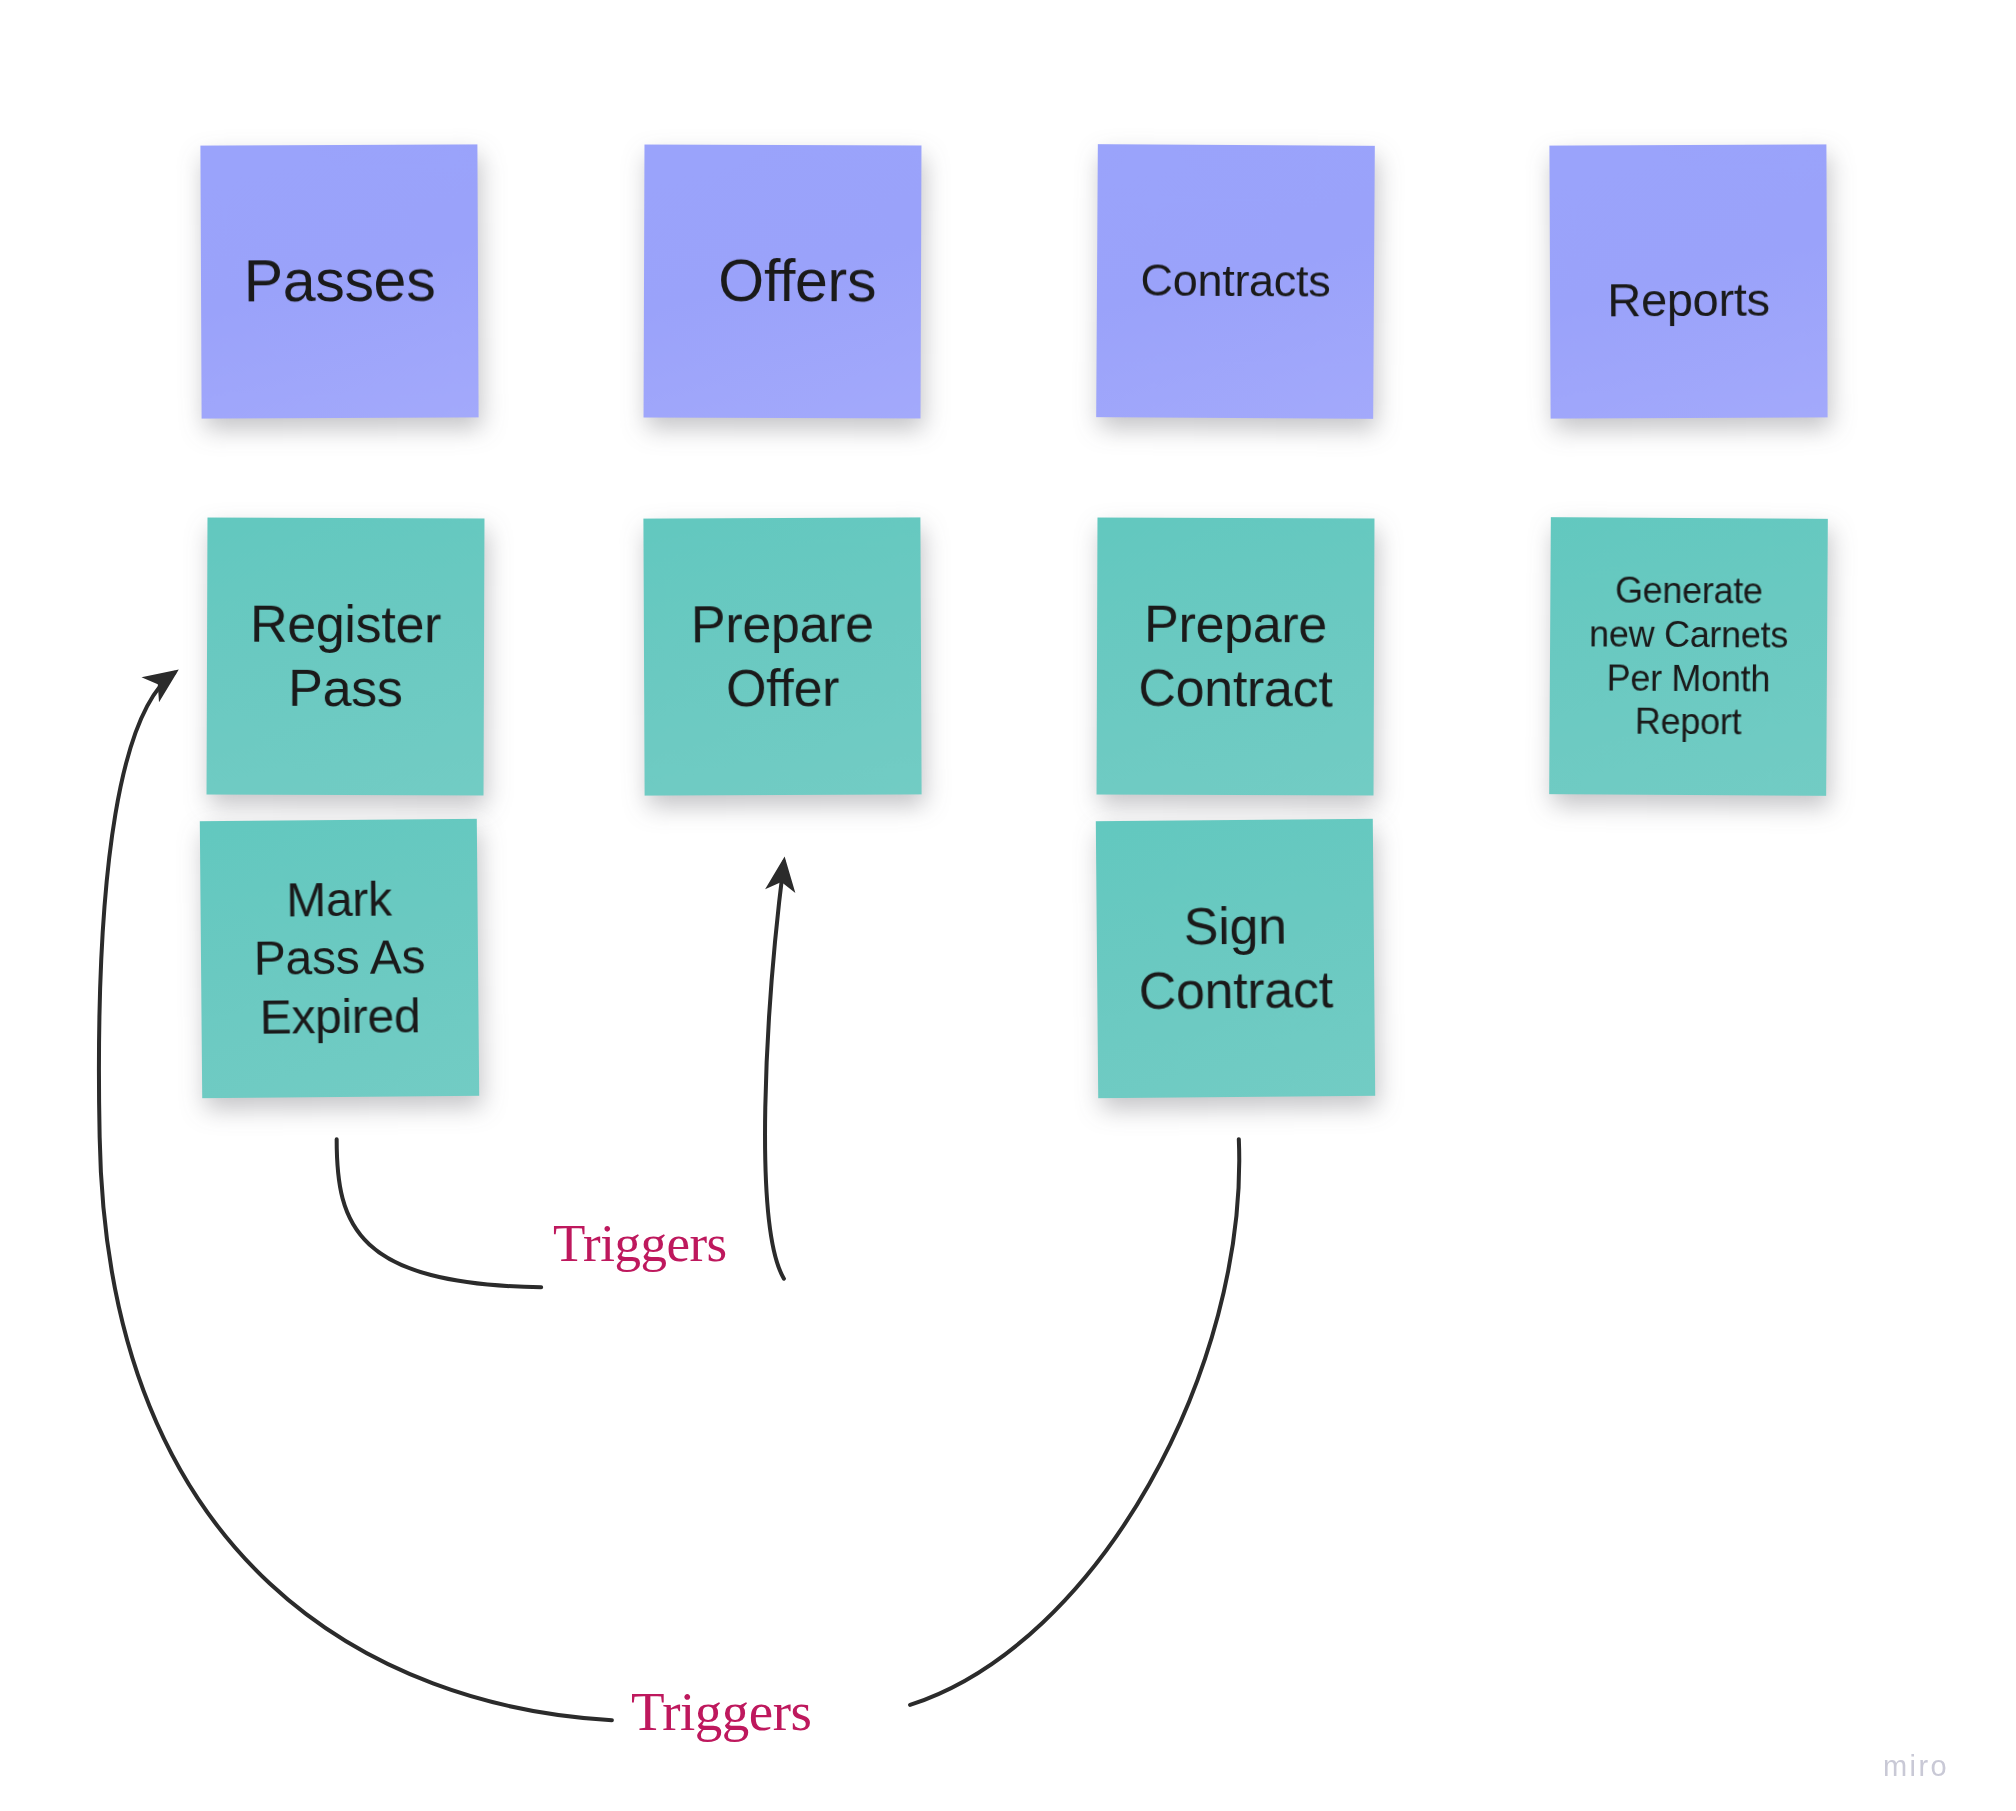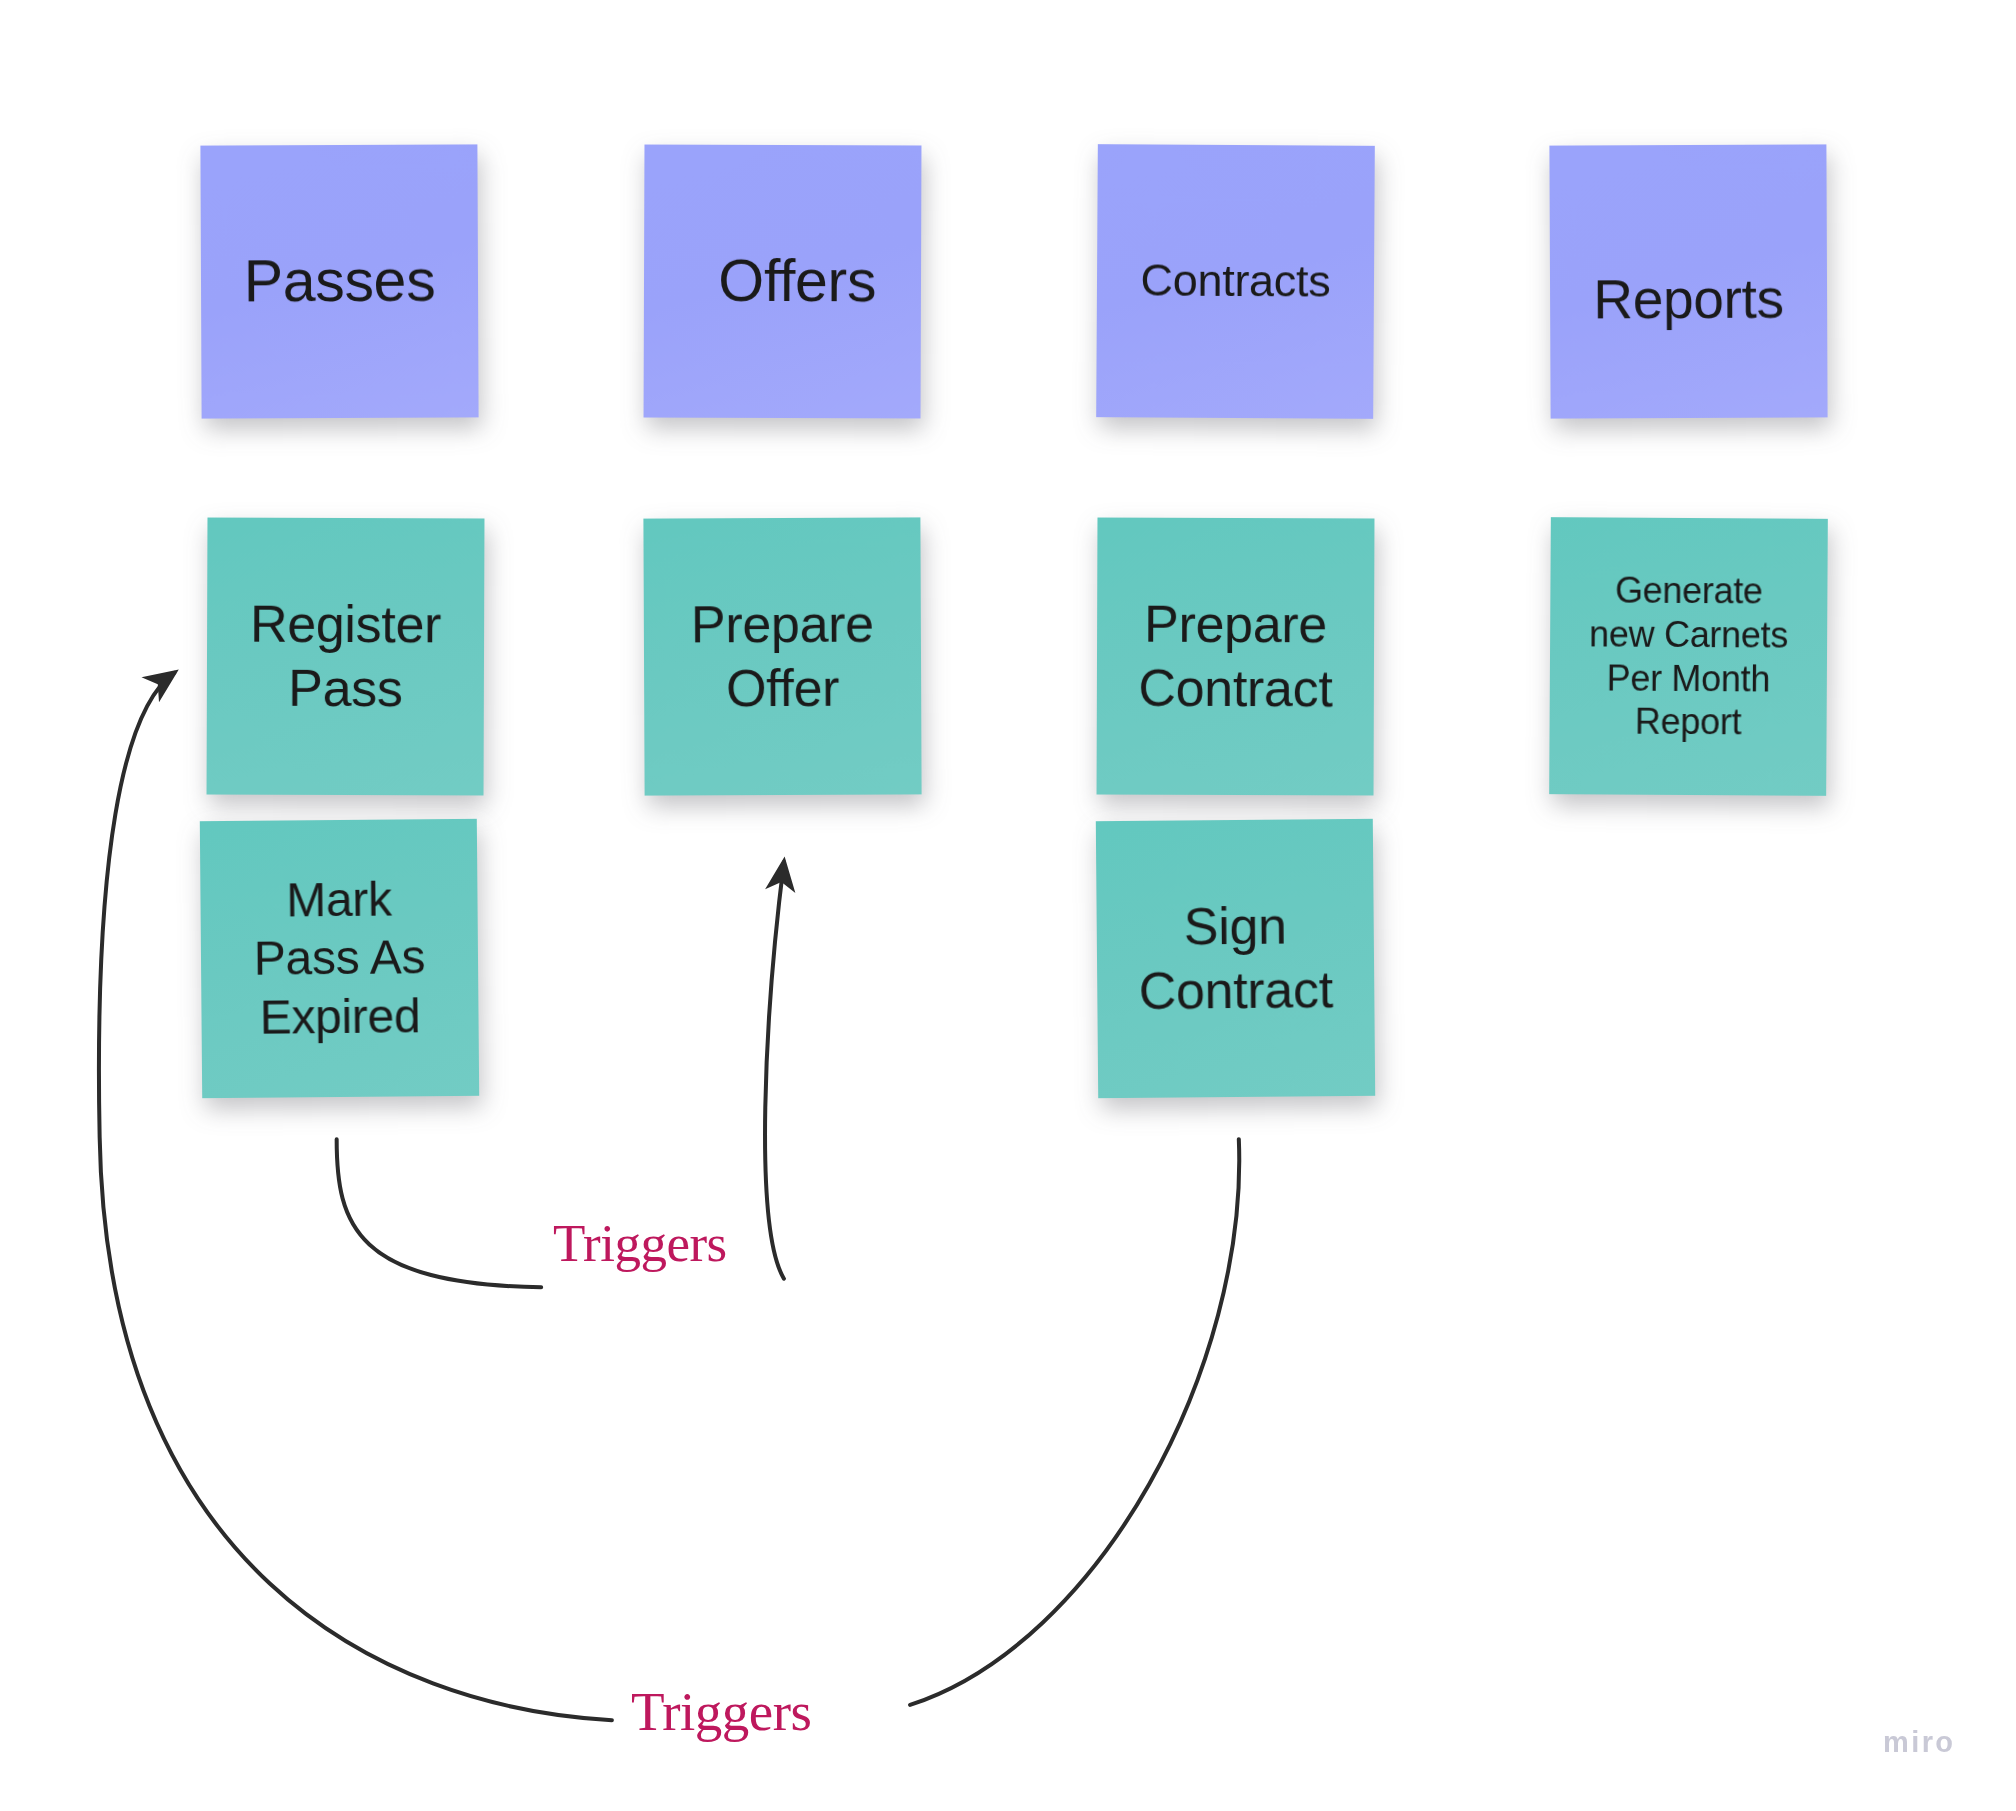--- a/index.html
+++ b/index.html
@@ -65,21 +65,22 @@
     font-family: Liberation Serif, serif;
     font-weight: 400;
     white-space: nowrap;
     letter-spacing: -0.5px;
   }
   .brand {
     position: absolute;
     color: #c9c9d6;
     font-family: "Liberation Sans", sans-serif;
     letter-spacing: 2.4px;
-    font-weight: 700;
+    font-weight: 400;
+    margin-top: 24px;
   }
 </style>
 </head>
 <body>
 
 <div id="board">
 
   <div class="note purple tilt-a" style="left:201px; top:145px; width:277px; height:273px;">
     <span class="note-text" style="font-size:59px;">Passes</span>
   </div>
@@ -112,21 +113,21 @@
     <span class="note-text" style="font-size:52px;">Prepare
 Contract</span>
   </div>
 
   <div class="note teal tilt-c" style="left:1097px; top:820px; width:277px; height:277px;">
     <span class="note-text" style="font-size:52px;">Sign
 Contract</span>
   </div>
 
   <div class="note purple tilt-a" style="left:1550px; top:145px; width:277px; height:273px;">
-    <span class="note-text" style="font-size:55px;margin-top:36px;">Reports</span>
+    <span class="note-text" style="font-size:47px;margin-top:36px;">Reports</span>
   </div>
 
   <div class="note teal tilt-d" style="left:1550px; top:518px; width:277px; height:277px;">
     <span class="note-text" style="font-size:36px;">Generate
 new Carnets
 Per Month
 Report</span>
   </div>
 
   <svg class="arrow-layer" viewBox="0 0 2110 1895" width="2017" height="1811" xmlns="http://www.w3.org/2000/svg">

